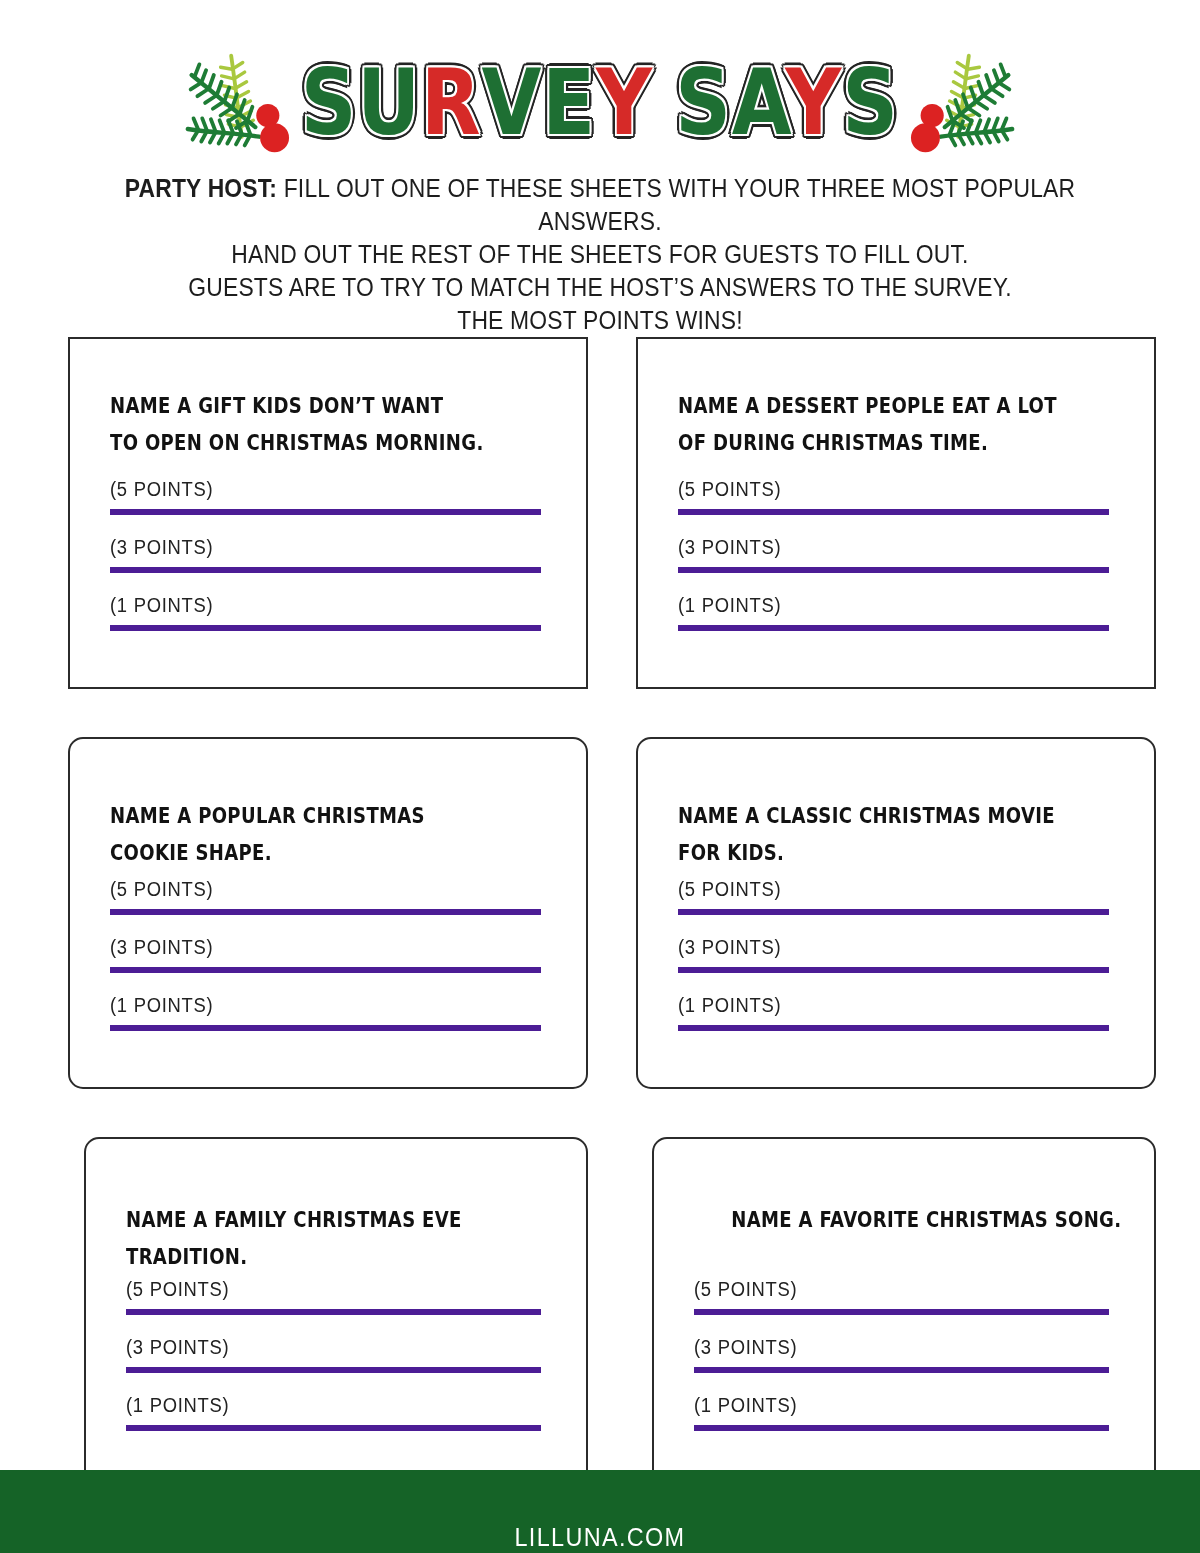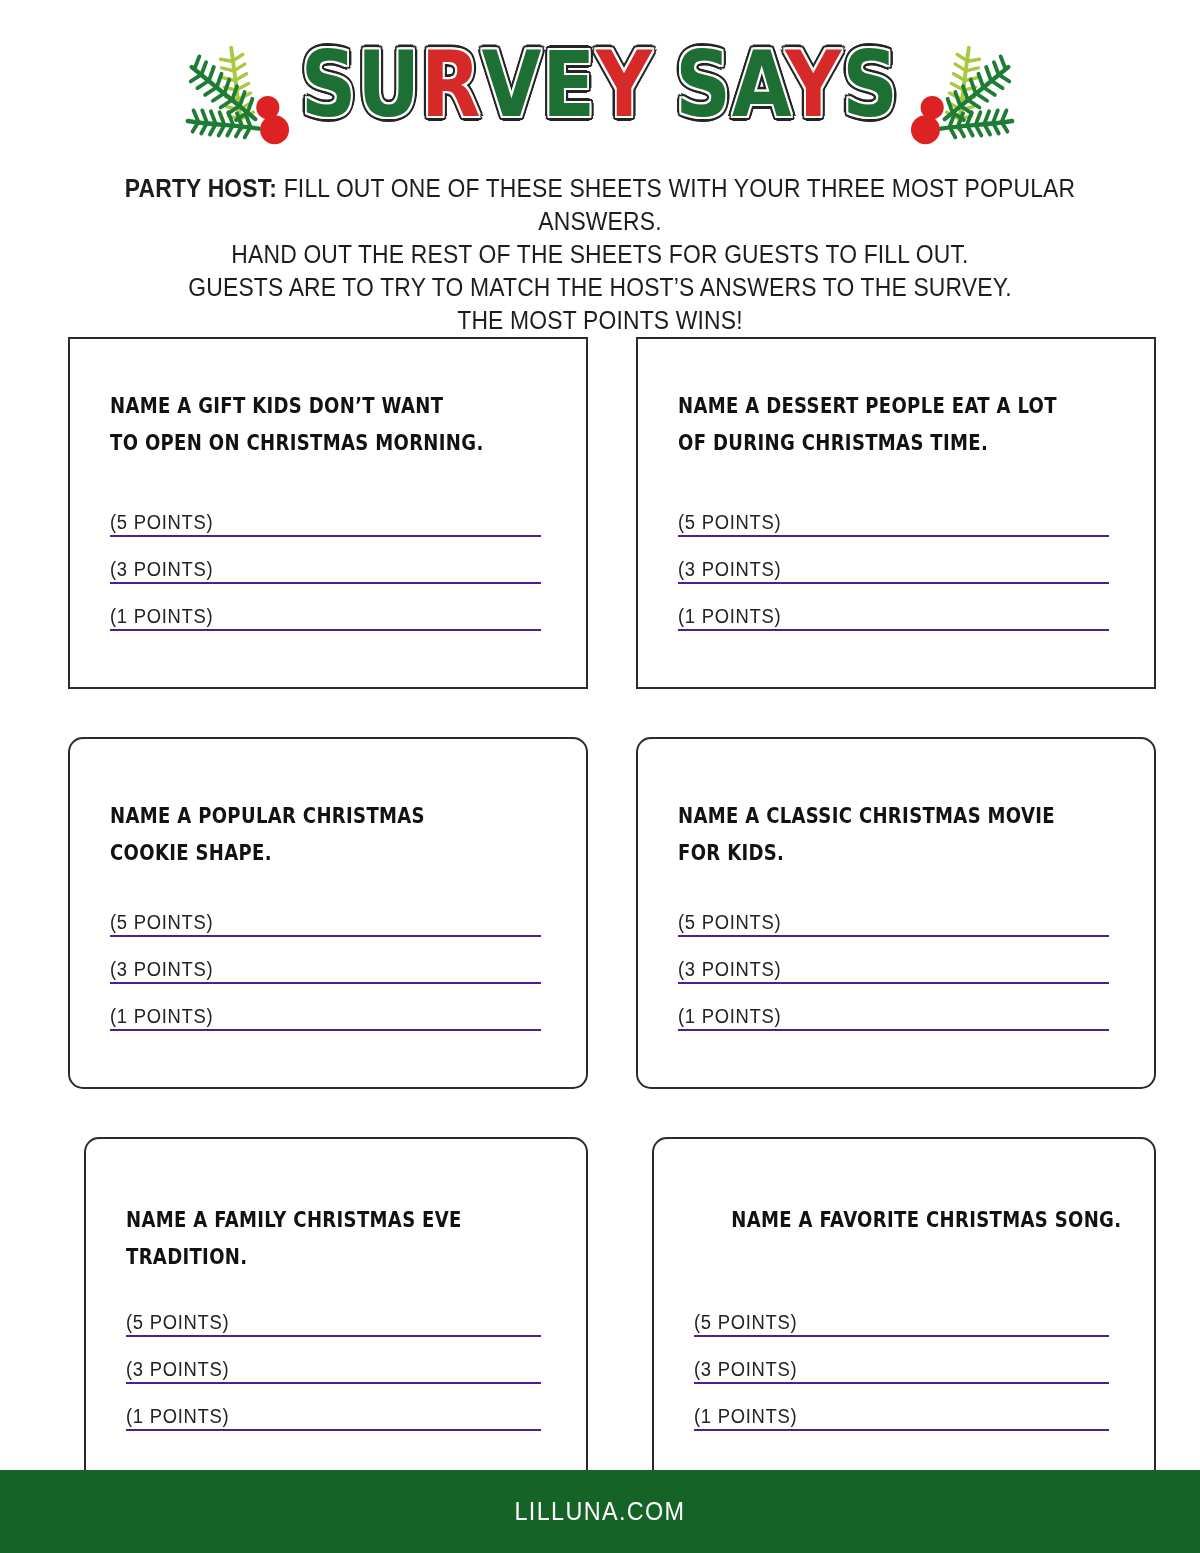--- a/index.html
+++ b/index.html
@@ -2,21 +2,21 @@
 <html><head>
 <meta charset="utf-8">
 <style>
   html,body{margin:0;padding:0;}
   body{
     width:1200px;height:1553px;position:relative;background:#ffffff;
     font-family:"Liberation Sans",sans-serif;overflow:hidden;
   }
   
   .title-row{
-    display:flex;justify-content:center;align-items:flex-start;
+    display:flex;justify-content:center;align-items:flex-end;
     margin-top:40px;height:116px;
   }
   .sprig{width:116px;height:108px;flex:0 0 auto;}
   .sprig svg{width:100%;height:100%;}
   .sprig.right svg{transform:scaleX(-1);}
   .sprig .lg{stroke:#a9c83f;fill:none;stroke-linecap:round;}
   .sprig .dg{stroke:#1e7c35;fill:none;stroke-linecap:round;}
   .sprig .berry{fill:#dc2222;}
   .title-text{
     font-family:"DejaVu Sans",sans-serif;font-weight:800;font-size:90px;
@@ -55,32 +55,32 @@
   .grid .card:nth-child(n+5){padding-top:62px;margin-left:16px;}
   .question{
     margin:0;font-family:"DejaVu Sans",sans-serif;font-weight:700;
     font-size:22px;line-height:37px;letter-spacing:0.4px;color:#121212;
     white-space:nowrap;transform:scaleX(0.82);transform-origin:0 0;
   }
   .card.center .question{text-align:center;transform-origin:50% 0;}
   .qline{display:block;}
   .rows{margin-top:auto;}
   .point-row{
-    border-bottom:2px solid #4c1d95;
+    border-bottom:6px solid #4c1d95;padding-bottom:7px;
   }
   .point-row + .point-row{margin-top:19px;}
   .point-label{
     display:inline-block;font-size:20px;line-height:26px;color:#222;
     letter-spacing:0.8px;font-weight:400;
     transform:scaleX(0.92);transform-origin:0 50%;white-space:nowrap;
   }
   
   .footer{
     position:absolute;left:0;right:0;bottom:0;height:83px;
-    display:flex;align-items:center;justify-content:center;
+    display:flex;align-items:flex-end;justify-content:center;
   }
   .footer-text{
     color:#ffffff;font-size:26px;letter-spacing:1.5px;font-weight:500;
     transform:scaleX(0.9);
   }
 </style>
 </head>
 <body>
 
 <header class="title-row">

